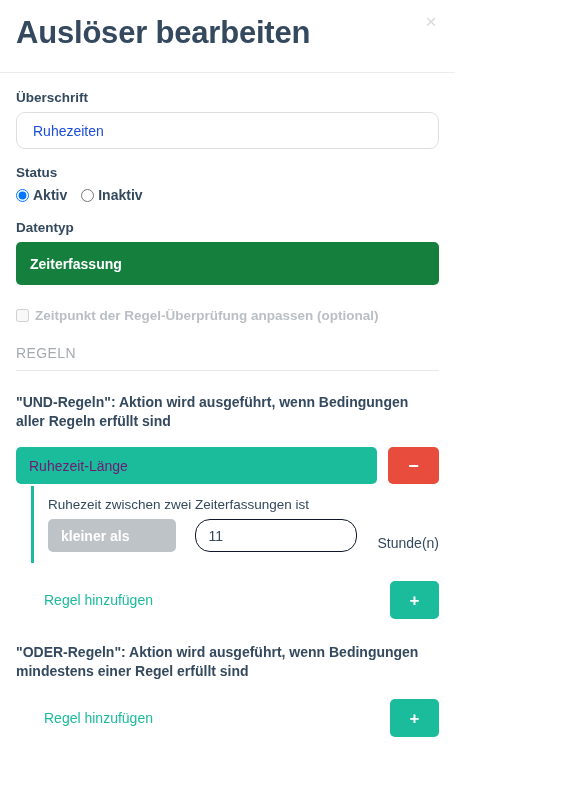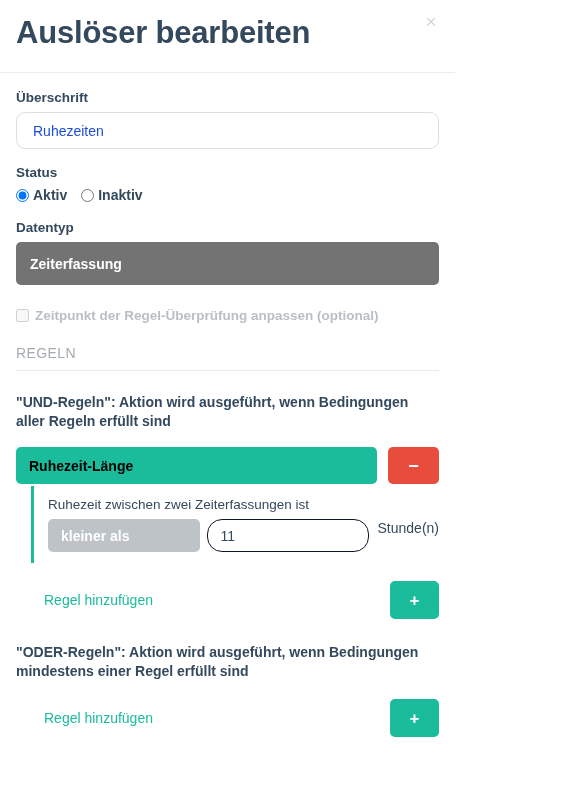--- a/index.html
+++ b/index.html
@@ -115,21 +115,21 @@
     font-size: 14px;
     font-weight: bold;
     color: #34495e;
     line-height: 17px;
   }
 
   
   .datatype-box {
     width: 100%;
     height: 43px;
-    background: #737373;
+    background: #15803d;
     border-radius: 5px;
     display: flex;
     align-items: center;
     padding: 0 14px;
     color: #ffffff;
     font-size: 14px;
     font-weight: bold;
     cursor: pointer;
   }
 
@@ -186,23 +186,23 @@
     gap: 11px;
   }
   .rule-name {
     flex: 1;
     height: 37px;
     background: #1abc9c;
     border-radius: 5px;
     display: flex;
     align-items: center;
     padding: 0 13px;
-    color: #000000;
-    font-size: 14px;
-    font-weight: bold;
+    color: #701a75;
+    font-size: 14px;
+    font-weight: normal;
     cursor: pointer;
   }
   .btn-square {
     width: 51px;
     height: 37px;
     border: 0;
     border-radius: 5px;
     color: #ffffff;
     font-size: 18px;
     font-weight: bold;
@@ -224,22 +224,22 @@
     margin-top: 2px;
   }
   .rule-body-label {
     font-size: 13.5px;
     color: #34495e;
     line-height: 18px;
     margin: 0 0 5px 0;
   }
   .rule-inputs {
     display: flex;
-    align-items: flex-start;
-    gap: 7px;
+    align-items: flex-end;
+    gap: 19px;
   }
   .pill-select {
     width: 167px;
     height: 33px;
     background: #bdc3c7;
     border: 0;
     border-radius: 5px;
     color: #ffffff;
     font-size: 14px;
     font-weight: bold;

